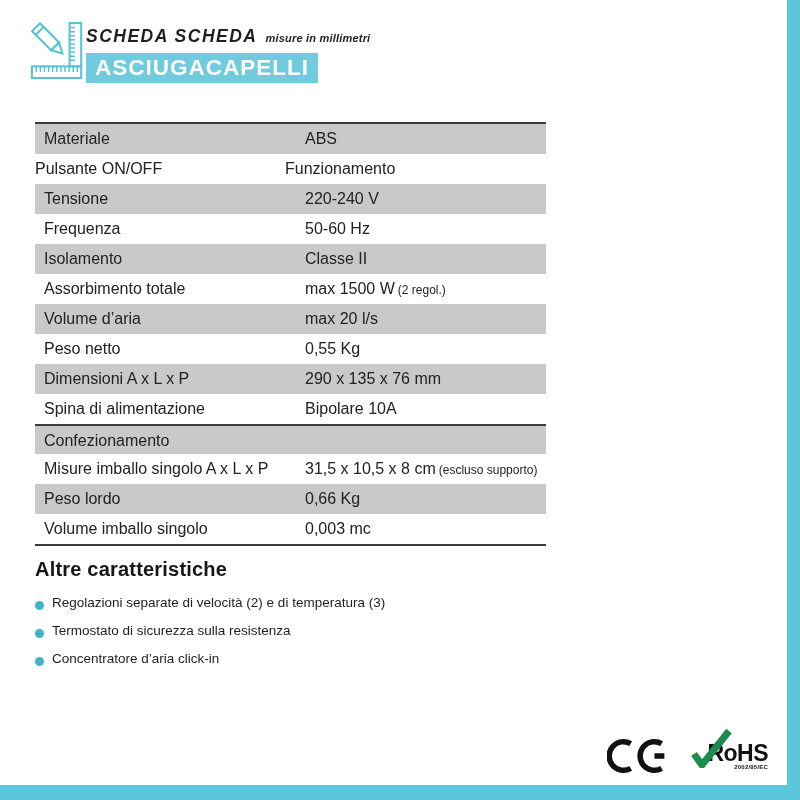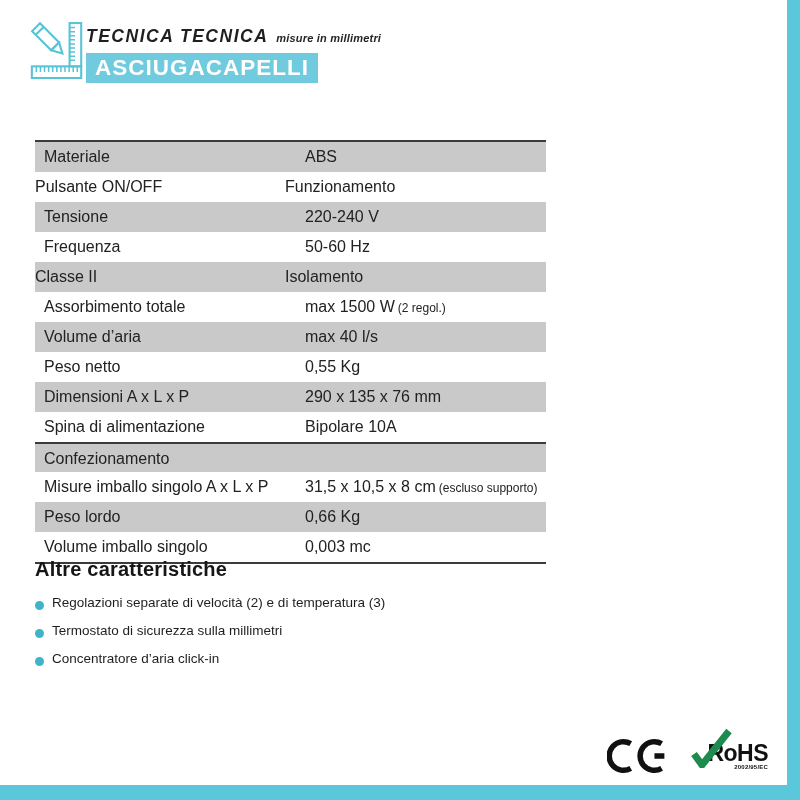--- a/index.html
+++ b/index.html
@@ -40,21 +40,21 @@
   }
   .banner{
     display:inline-block;margin-top:6px;
     background:var(--accent-blue);
     color:#ffffff;font-size:22.5px;font-weight:bold;
     letter-spacing:1px;line-height:30px;padding:0 9px;
   }
 
   
   .spec-table{
-    position:absolute;left:35px;top:140px;width:511px;
+    position:absolute;left:35px;top:122px;width:511px;
     border-top:2px solid var(--border-dark);
     border-bottom:2px solid var(--border-dark);
   }
   .row{
     display:flex;height:30px;line-height:30px;
     font-size:16px;font-weight:500;color:var(--text-dark);
     white-space:nowrap;
   }
   .row:nth-child(odd){background:var(--row-gray);}
   .row.divider-before{border-top:2px solid var(--border-dark);flex-direction:column;}
@@ -113,21 +113,21 @@
       <g transform="translate(6.5,6.5) rotate(45)">
         <rect x="0" y="-6" width="29" height="12"></rect>
         <line x1="5.5" y1="-6" x2="5.5" y2="6"></line>
         <path d="M29 -6 L40 0 L29 6 Z"></path>
       </g>
     </svg>
   </div>
 
   <div class="header-text">
     <div class="title-line">
-      <span class="title">TECNICA TECNICA</span><span class="subtitle">misure in millimetri</span>
+      <span class="title">SCHEDA SCHEDA</span><span class="subtitle">misure in millimetri</span>
     </div>
     <div class="banner">ASCIUGACAPELLI</div>
   </div>
 
   <section class="spec-table">
     <div class="row">
       <span class="cell label">Materiale</span>
       <span class="cell value"><span>ABS</span><span class="note"></span></span>
     </div>
     <div class="row">
@@ -136,30 +136,30 @@
     </div>
     <div class="row">
       <span class="cell label">Tensione</span>
       <span class="cell value"><span>220-240 V</span><span class="note"></span></span>
     </div>
     <div class="row">
       <span class="cell label">Frequenza</span>
       <span class="cell value"><span>50-60 Hz</span><span class="note"></span></span>
     </div>
     <div class="row">
+      <span class="cell label">Isolamento</span>
       <span class="cell value"><span>Classe II</span><span class="note"></span></span>
-      <span class="cell label">Isolamento</span>
     </div>
     <div class="row">
       <span class="cell label">Assorbimento totale</span>
       <span class="cell value"><span>max 1500 W</span><span class="note">(2 regol.)</span></span>
     </div>
     <div class="row">
       <span class="cell label">Volume d’aria</span>
-      <span class="cell value"><span>max 40 l/s</span><span class="note"></span></span>
+      <span class="cell value"><span>max 20 l/s</span><span class="note"></span></span>
     </div>
     <div class="row">
       <span class="cell label">Peso netto</span>
       <span class="cell value"><span>0,55 Kg</span><span class="note"></span></span>
     </div>
     <div class="row">
       <span class="cell label">Dimensioni A x L x P</span>
       <span class="cell value"><span>290 x 135 x 76 mm</span><span class="note"></span></span>
     </div>
     <div class="row">
@@ -186,21 +186,21 @@
 
   <section class="features">
     <h2>Altre caratteristiche</h2>
     <ul>
       <li>
         <span class="bullet"></span>
         <span>Regolazioni separate di velocità (2) e di temperatura (3)</span>
       </li>
       <li>
         <span class="bullet"></span>
-        <span>Termostato di sicurezza sulla millimetri</span>
+        <span>Termostato di sicurezza sulla resistenza</span>
       </li>
       <li>
         <span class="bullet"></span>
         <span>Concentratore d’aria click-in</span>
       </li>
     </ul>
   </section>
 
   <div class="certs">
     <div class="ce-mark">

